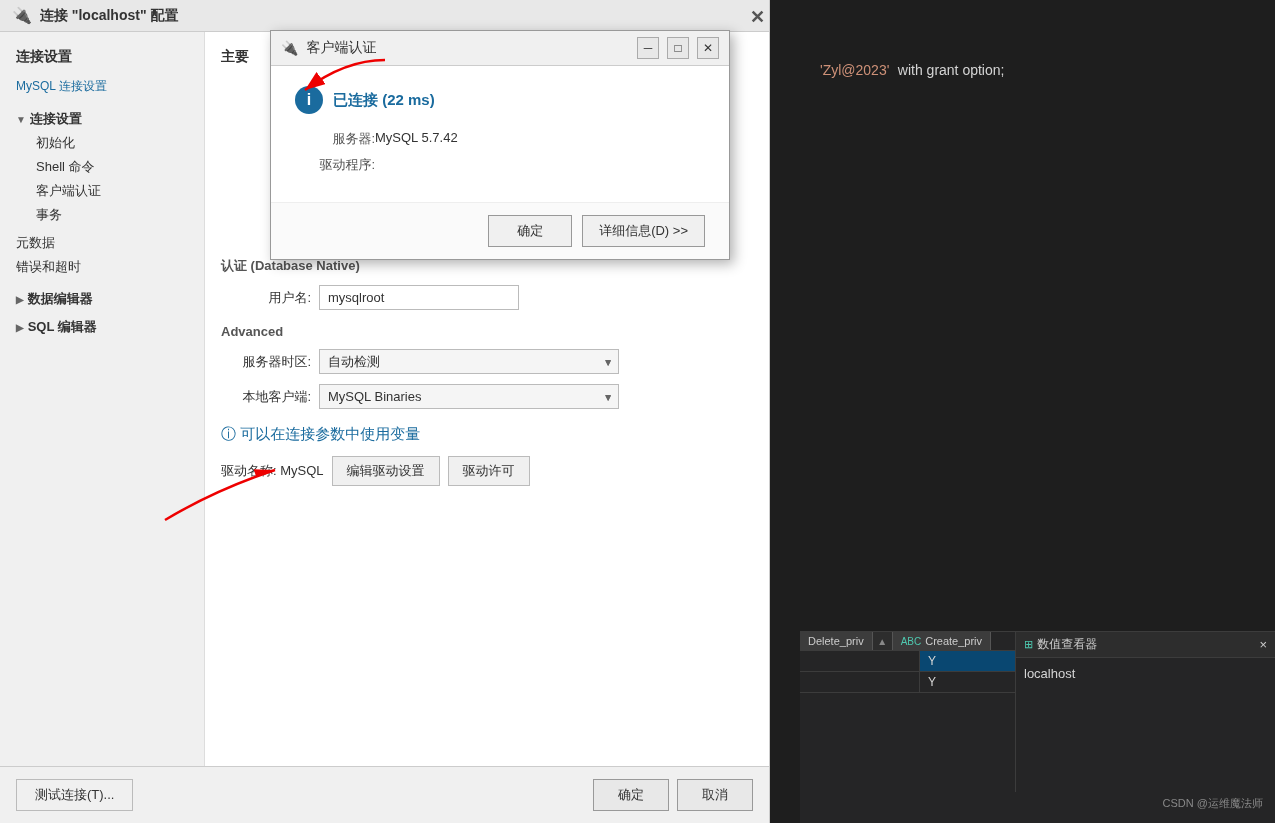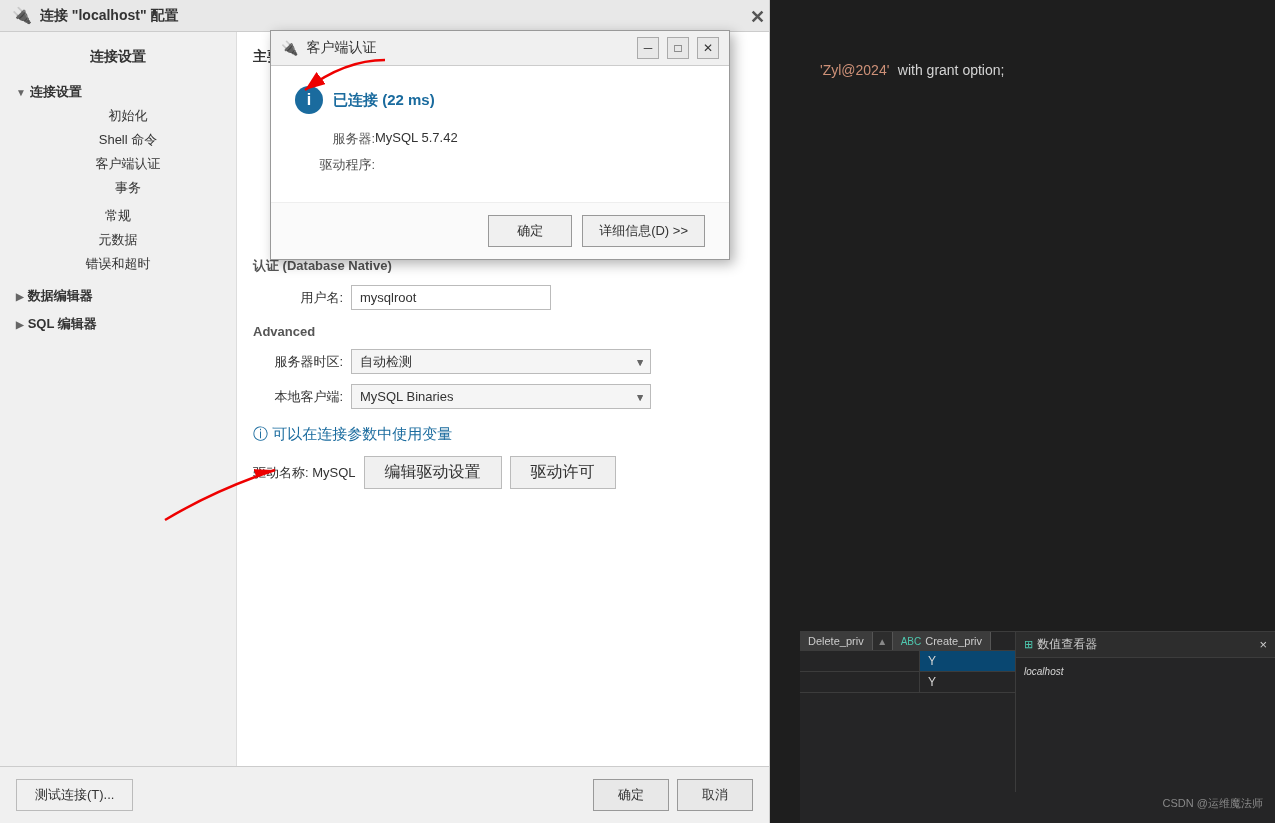--- a/index.html
+++ b/index.html
@@ -53,22 +53,22 @@
       background: #e8e8e8; border-bottom: 1px solid #ccc;
       padding: 6px 12px; font-size: 14px; font-weight: bold; color: #333;
       display: flex; align-items: center; gap: 8px;
     }
     .conn-dialog-title .icon { color: #1a6b9e; font-size: 16px; }
 
     .conn-dialog-body { display: flex; flex: 1; overflow: hidden; }
 
     
     .conn-sidebar {
-      width: 237px; background: #f0f0f0; border-right: 1px solid #ddd;
-      padding: 10px 0; font-size: 13px; text-align: center;
+      width: 205px; background: #f0f0f0; border-right: 1px solid #ddd;
+      padding: 10px 0; font-size: 13px;
     }
     .conn-sidebar-title { font-weight: bold; color: #333; padding: 6px 16px 10px; font-size: 14px; }
     .conn-sidebar-subtitle { color: #1a6b9e; padding: 2px 16px 8px; font-size: 12px; }
     .conn-sidebar-section { padding: 4px 16px; }
     .conn-sidebar-section-title {
       display: flex; align-items: center; gap: 4px; font-weight: bold; color: #333;
       cursor: pointer; padding: 3px 0;
     }
     .conn-sidebar-item { padding: 3px 0 3px 20px; color: #333; cursor: pointer; font-size: 13px; }
     .conn-sidebar-section-item { padding: 3px 16px; color: #333; cursor: pointer; font-size: 13px; }
@@ -96,22 +96,22 @@
       appearance: none; -webkit-appearance: none;
     }
     .select-wrapper { position: relative; display: inline-block; }
     .select-wrapper::after {
       content: '▾'; position: absolute; right: 8px; top: 50%; transform: translateY(-50%);
       color: #666; pointer-events: none; font-size: 12px;
     }
     .variables-link { color: #1a6b9e; text-decoration: none; font-size: 15px; cursor: pointer; }
     .driver-row { display: flex; align-items: center; gap: 8px; margin-top: 8px; font-size: 13px; color: #333; }
     .btn-secondary {
-      border: 1px solid #bbb; background: #f0f0f0; padding: 5px 20px;
-      font-size: 16px; color: #333; cursor: pointer;
+      border: 1px solid #bbb; background: #f0f0f0; padding: 5px 14px;
+      font-size: 13px; color: #333; cursor: pointer;
     }
 
     
     .conn-dialog-footer {
       padding: 12px 16px; background: #f0f0f0; border-top: 1px solid #ccc;
       display: flex; align-items: flex-start; justify-content: space-between;
     }
     .btn-test {
       border: 1px solid #bbb; background: #f0f0f0; padding: 6px 18px;
       font-size: 13px; color: #333; cursor: pointer;
@@ -173,21 +173,21 @@
     
     .watermark {
       position: absolute; bottom: 12px; right: 12px; font-size: 11px; color: #888;
     }
   </style>
 </head>
 <body>
 
 <div class="editor-bg"></div>
 <div class="editor-code">
-  <span class="orange">'Zyl@2024'</span>
+  <span class="orange">'Zyl@2023'</span>
   <span> with grant option;</span>
 </div>
 
 <div class="bottom-panel">
   <div class="table-area">
 
     <div style="display:flex; flex-direction:column; flex:1;">
       <div style="display:flex; border-bottom:1px solid #3c3c3c;">
         <div class="col-header">Delete_priv</div>
         <div style="width:20px; background:#2d2d2d; border-right:1px solid #555; display:flex; align-items:center; justify-content:center;">
@@ -210,50 +210,50 @@
 
     <div class="data-viewer">
       <div class="data-viewer-header">
         <span style="display:flex;align-items:center;gap:4px;">
           <span style="color:#4ec9b0;font-size:11px;">⊞</span>
           <span>数值查看器</span>
         </span>
         <button style="background:none;border:none;color:#ccc;cursor:pointer;font-size:13px;">×</button>
       </div>
       <div style="padding:8px;">
-        <div style="color:#d4d4d4;font-size:10px;font-style:italic;">localhost</div>
+        <div style="color:#d4d4d4;font-size:13px;">localhost</div>
       </div>
     </div>
   </div>
 </div>
 
 <div class="conn-dialog">
   <div class="conn-dialog-title">
     <span class="icon">🔌</span>
     <span>连接 "localhost" 配置</span>
 
     <span style="position:absolute;right:4px;top:6px;font-size:18px;color:#555;cursor:pointer;">✕</span>
   </div>
 
   <div class="conn-dialog-body">
 
     <div class="conn-sidebar">
       <div class="conn-sidebar-title">连接设置</div>
+      <div class="conn-sidebar-subtitle">MySQL 连接设置</div>
 
       <div class="conn-sidebar-section">
         <div class="conn-sidebar-section-title">
           <span class="arrow">▼</span>
           <span>连接设置</span>
         </div>
         <div class="conn-sidebar-item">初始化</div>
         <div class="conn-sidebar-item">Shell 命令</div>
         <div class="conn-sidebar-item">客户端认证</div>
         <div class="conn-sidebar-item">事务</div>
       </div>
-      <div class="conn-sidebar-section-item">常规</div>
       <div class="conn-sidebar-section-item">元数据</div>
       <div class="conn-sidebar-section-item">错误和超时</div>
 
       <div style="margin-top:8px;">
         <div class="conn-sidebar-section-title" style="padding:3px 16px;">
           <span class="arrow">▶</span>
           <span> 数据编辑器</span>
         </div>
         <div class="conn-sidebar-section-title" style="padding:3px 16px; margin-top:4px;">
           <span class="arrow">▶</span>

